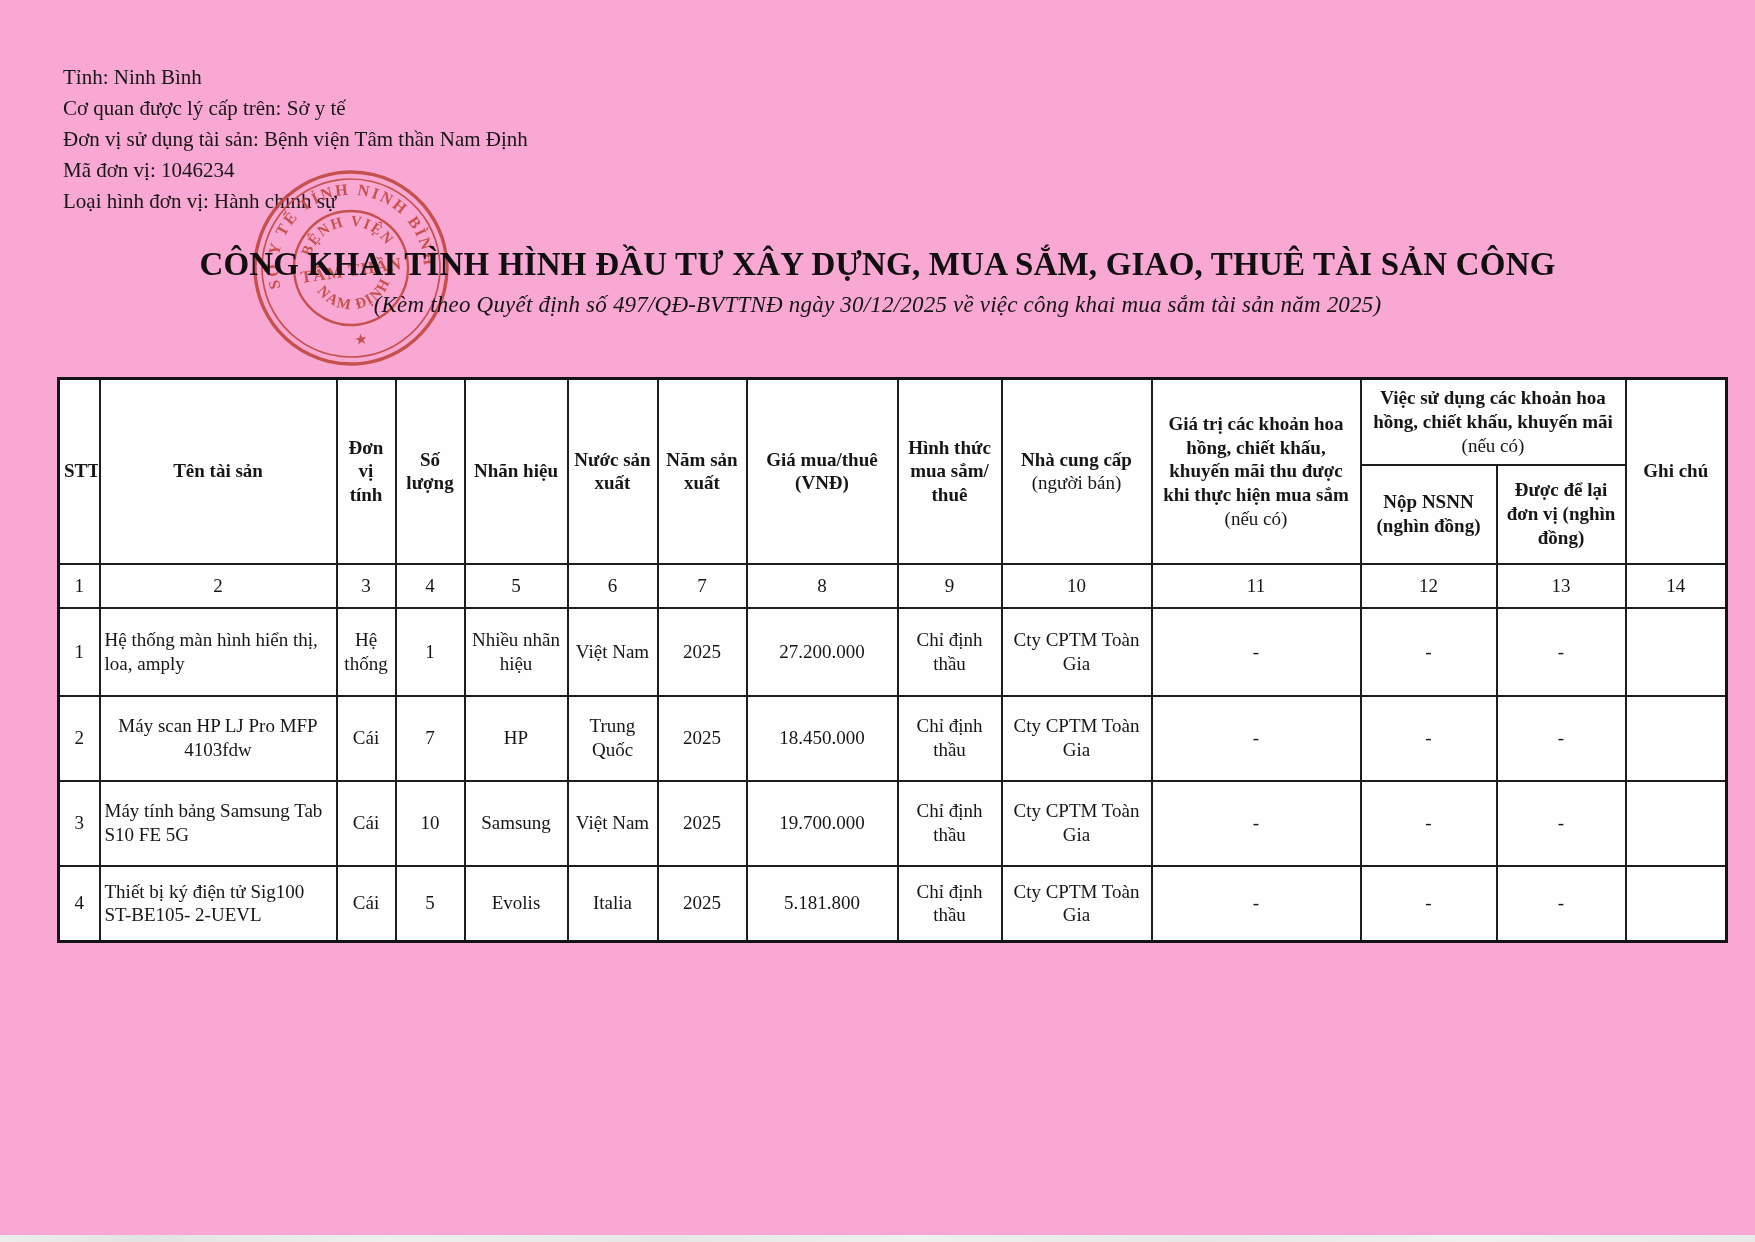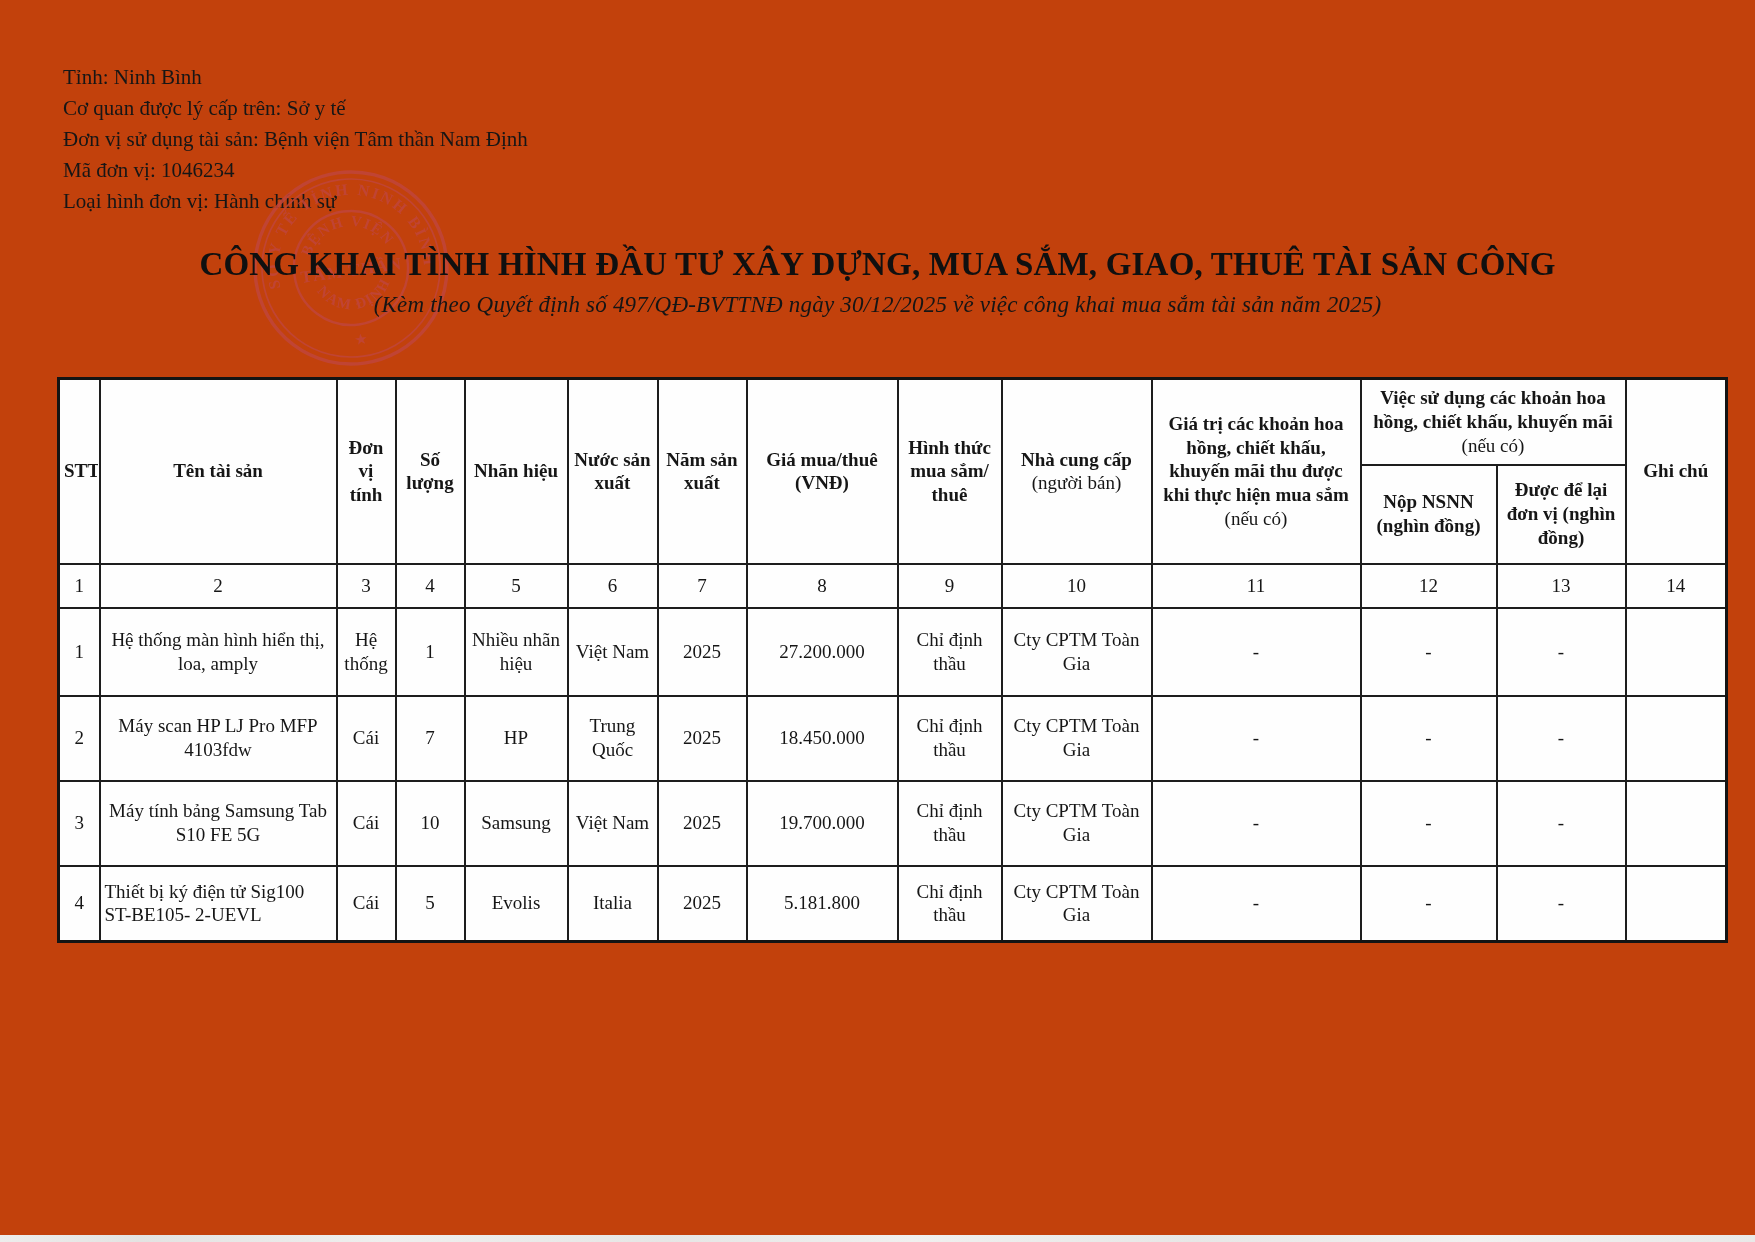--- a/index.html
+++ b/index.html
@@ -5,21 +5,21 @@
   html,body{margin:0;padding:0;}
   body{
     width:1755px;height:1242px;
     background:#f6f6f4;
     font-family:"Liberation Serif","DejaVu Serif",serif;
     color:#161616;
     -webkit-font-smoothing:antialiased;
   }
   .page{
     position:relative;width:1755px;height:1242px;
-    background:#c2410c;overflow:hidden;
+    background:#f9a8d4;overflow:hidden;
   }
 
   
   .doc-info{
     position:absolute;left:63px;top:62px;
     font-size:21px;line-height:31px;white-space:nowrap;
   }
   .doc-info div{margin:0;}
 
   
@@ -180,21 +180,21 @@
       <td>9</td>
       <td>10</td>
       <td>11</td>
       <td>12</td>
       <td>13</td>
       <td>14</td>
     </tr>
 
     <tr class="h-r1">
       <td class="stt">1</td>
-      <td class="name" style="text-align: center;">Hệ thống màn hình hiển thị, loa, amply</td>
+      <td class="name" style="text-align: left;">Hệ thống màn hình hiển thị, loa, amply</td>
       <td>Hệ thống</td>
       <td class="qty">1</td>
       <td>Nhiều nhãn hiệu</td>
       <td>Việt Nam</td>
       <td>2025</td>
       <td class="price">27.200.000</td>
       <td>Chỉ định thầu</td>
       <td>Cty CPTM Toàn Gia</td>
       <td class="dash-a">-</td>
       <td class="dash-b">-</td>
@@ -214,21 +214,21 @@
       <td>Chỉ định thầu</td>
       <td>Cty CPTM Toàn Gia</td>
       <td class="dash-a">-</td>
       <td class="dash-b">-</td>
       <td class="dash-c">-</td>
       <td></td>
     </tr>
 
     <tr class="h-r3">
       <td class="stt">3</td>
-      <td class="name" style="text-align: center;">Máy tính bảng Samsung Tab S10 FE 5G</td>
+      <td class="name" style="text-align: left;">Máy tính bảng Samsung Tab S10 FE 5G</td>
       <td>Cái</td>
       <td class="qty">10</td>
       <td>Samsung</td>
       <td>Việt Nam</td>
       <td>2025</td>
       <td class="price">19.700.000</td>
       <td>Chỉ định thầu</td>
       <td>Cty CPTM Toàn Gia</td>
       <td class="dash-a">-</td>
       <td class="dash-b">-</td>

